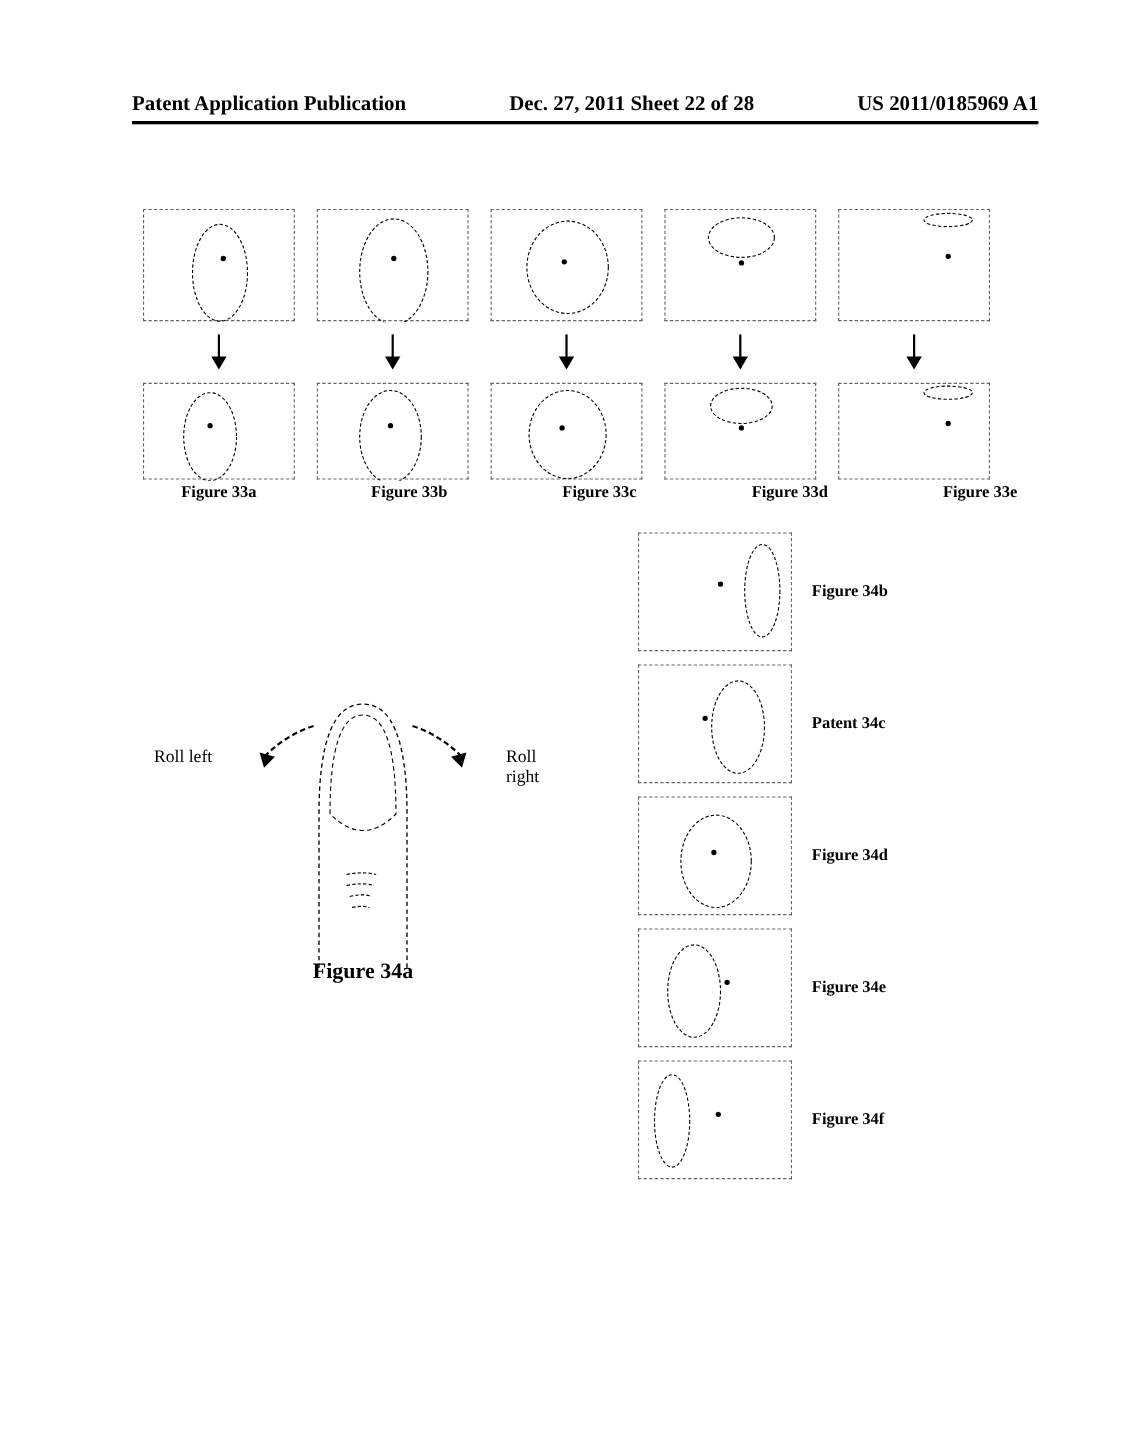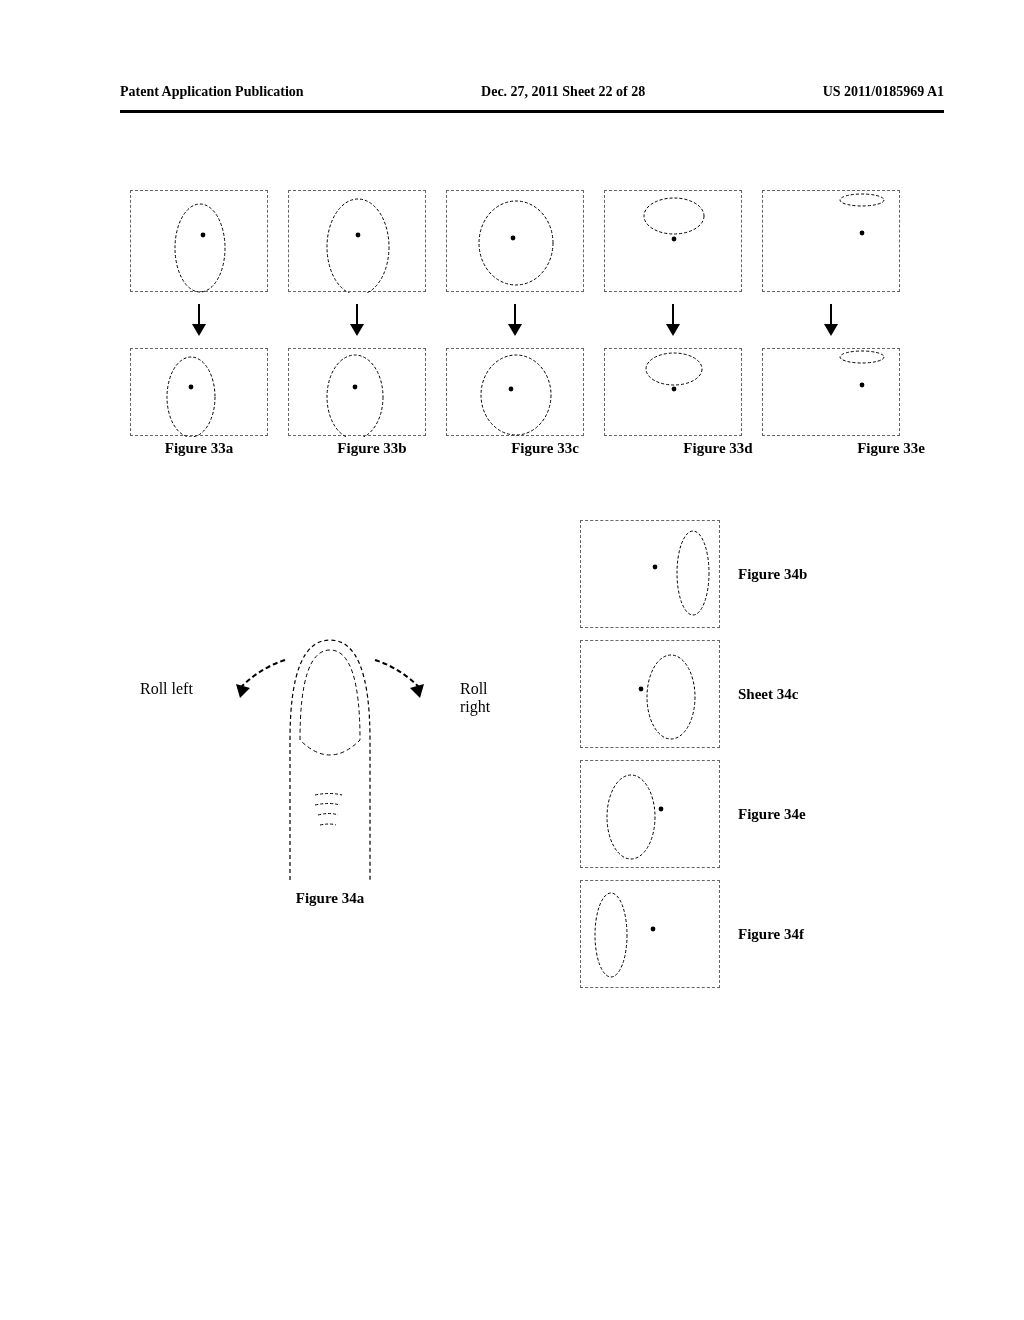--- a/index.html
+++ b/index.html
@@ -9,21 +9,21 @@
     background: #fff;
     font-family: "Times New Roman", Times, serif;
     position: relative;
     color: #000;
   }
   .header {
     position: absolute;
     top: 84px;
     left: 120px;
     right: 80px;
-    font-size: 14px;
+    font-size: 19px;
     display: flex;
     justify-content: space-between;
     font-weight: bold;
   }
   .header-underline {
     position: absolute;
     top: 110px;
     left: 120px;
     right: 80px;
     height: 3px;
@@ -108,32 +108,32 @@
     font-size: 16px;
   }
   .rolllabel-right {
     position: absolute;
     top: 100px;
     left: 320px;
     font-size: 16px;
   }
   .fig34a-caption {
     position: absolute;
-    top: 310px;
+    top: 292px;
     left: 0;
     width: 380px;
     text-align: center;
     font-weight: bold;
-    font-size: 15px;
+    font-size: 20px;
   }
 
   
   .col34 {
     position: absolute;
-    top: 520px;
+    top: 484px;
     left: 580px;
   }
   .col34-row {
     display: flex;
     align-items: center;
     gap: 18px;
     margin-bottom: 12px;
   }
   .box34 {
     width: 140px;
@@ -288,21 +288,30 @@
     </div>
     <div class="label34">Figure 34b</div>
   </div>
   <div class="col34-row">
     <div class="box34">
       <svg width="140" height="108" viewBox="0 0 140 108">
         <ellipse cx="90" cy="56" rx="24" ry="42" fill="none" stroke="#000" stroke-dasharray="3,2"></ellipse>
         <circle cx="60" cy="48" r="2.4" fill="#000"></circle>
       </svg>
     </div>
-    <div class="label34">Sheet 34c</div>
+    <div class="label34">Patent 34c</div>
+  </div>
+  <div class="col34-row">
+    <div class="box34">
+      <svg width="140" height="108" viewBox="0 0 140 108">
+        <ellipse cx="70" cy="58" rx="32" ry="42" fill="none" stroke="#000" stroke-dasharray="3,2"></ellipse>
+        <circle cx="68" cy="50" r="2.4" fill="#000"></circle>
+      </svg>
+    </div>
+    <div class="label34">Figure 34d</div>
   </div>
   <div class="col34-row">
     <div class="box34">
       <svg width="140" height="108" viewBox="0 0 140 108">
         <ellipse cx="50" cy="56" rx="24" ry="42" fill="none" stroke="#000" stroke-dasharray="3,2"></ellipse>
         <circle cx="80" cy="48" r="2.4" fill="#000"></circle>
       </svg>
     </div>
     <div class="label34">Figure 34e</div>
   </div>

